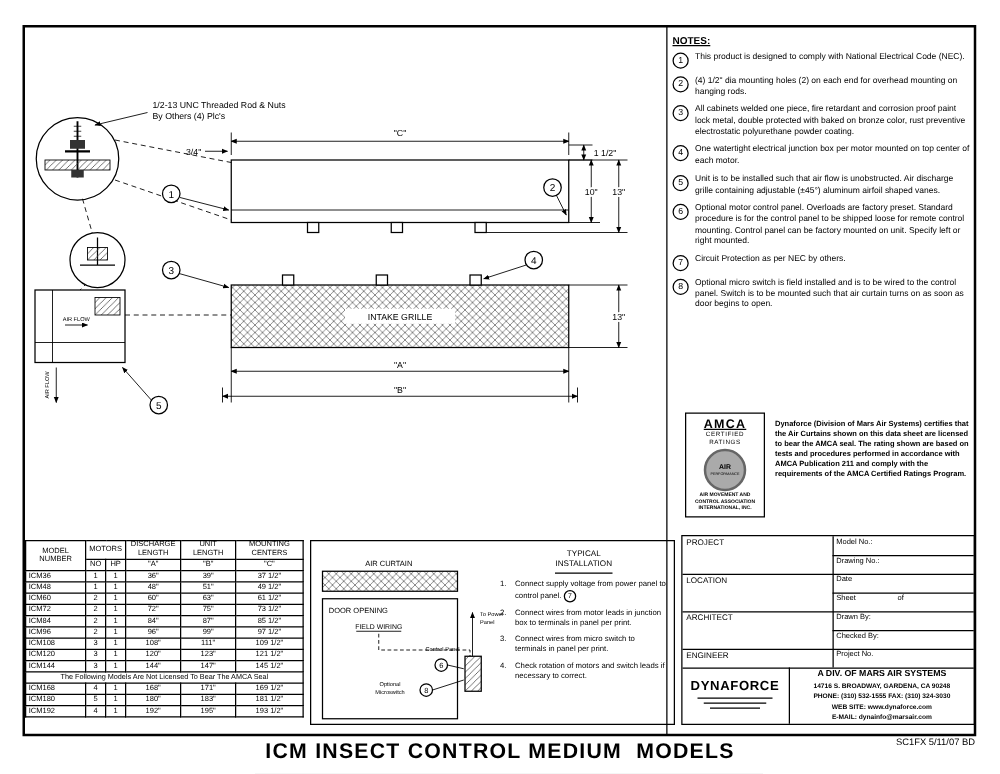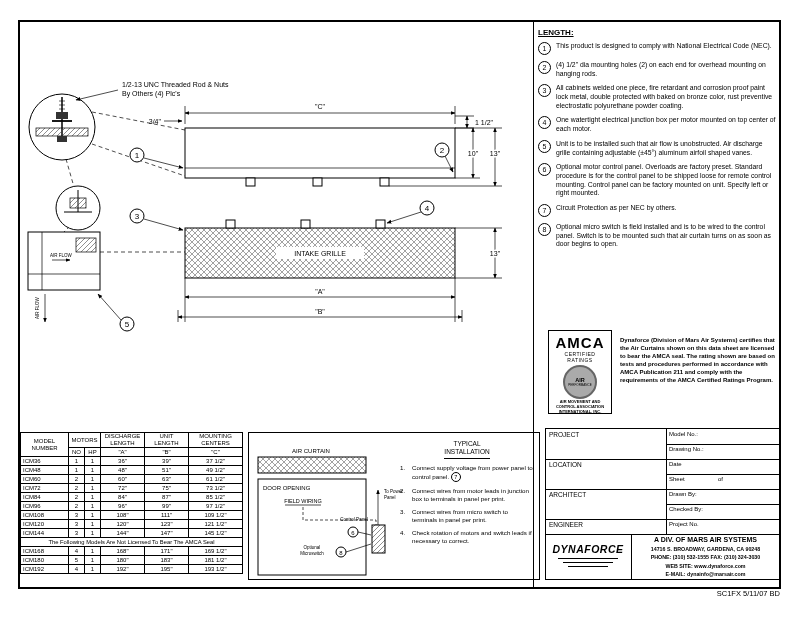--- a/index.html
+++ b/index.html
@@ -22,21 +22,21 @@
   
   .notes{position:absolute;left:538px;top:28px;width:240px;}
   .notes-h{font-size:8px;font-weight:bold;text-decoration:underline;margin-bottom:5px;}
   .note{display:flex;gap:5px;margin-bottom:6px;}
   .nball{flex:0 0 auto;width:11px;height:11px;border:1px solid #000;border-radius:50%;font-size:7px;line-height:11px;text-align:center;}
   .ntext{font-size:6.8px;line-height:1.28;}
   
   .rodnote{position:absolute;left:122px;top:80px;width:160px;font-size:7px;line-height:1.3;}
   
   .sealbox{position:absolute;left:548px;top:330px;width:64px;height:84px;border:1px solid #000;text-align:center;box-sizing:border-box;padding-top:3px;}
-  .seal-amca{font-size:15px;font-weight:bold;letter-spacing:1px;}
+  .seal-amca{font-size:10px;font-weight:bold;letter-spacing:1px;text-decoration:underline;}
   .seal-sub{font-size:5px;letter-spacing:0.5px;}
   .seal-g{width:30px;height:30px;margin:2px auto 1px;background:#aaa;border:2px solid #666;border-radius:50%;display:flex;flex-direction:column;align-items:center;justify-content:center;}
   .seal-air{font-size:5.5px;font-weight:bold;}
   .seal-perf{font-size:3px;}
   .seal-assoc{font-size:4px;font-weight:bold;line-height:1.2;padding:0 2px;}
   .amcatext{position:absolute;left:620px;top:336px;width:158px;font-size:6px;font-weight:bold;line-height:1.35;}
   
   table.models{position:absolute;left:20px;top:432px;border-collapse:collapse;table-layout:fixed;width:222px;}
   table.models th,table.models td{border:1px solid #000;font-size:6px;line-height:7px;padding:0;text-align:center;font-weight:normal;}
   table.models thead th{height:13px;}
@@ -51,21 +51,21 @@
   .step{display:flex;gap:3px;margin-top:5px;}
   .sn{flex:0 0 9px;font-size:6.2px;}
   .sx{font-size:6.2px;line-height:1.3;}
   .iball{display:inline-block;width:8px;height:8px;border:1px solid #000;border-radius:50%;font-size:5.5px;line-height:8px;text-align:center;vertical-align:middle;}
   
   .tblock{left:545px;top:428px;width:235px;height:152px;border:1px solid #000;box-sizing:border-box;}
   .tb-label{position:absolute;font-size:6.5px;}
   .tb-small{position:absolute;font-size:6px;}
   .tb-div{position:absolute;left:86px;top:107px;width:147px;text-align:center;font-size:7px;font-weight:bold;}
   .tb-contact{position:absolute;left:86px;width:147px;text-align:center;font-size:5.3px;font-weight:bold;}
-  .logo-text{position:absolute;left:0;top:114px;width:84px;text-align:center;font-size:10.5px;font-weight:bold;font-style:italic;letter-spacing:0.5px;}
+  .logo-text{position:absolute;left:0;top:114px;width:84px;text-align:center;font-size:10.5px;font-weight:bold;letter-spacing:0.5px;}
   
   .foot-title{position:absolute;left:0;top:591px;width:800px;text-align:center;font-size:17px;font-weight:bold;letter-spacing:1px;white-space:pre;}
   .foot-code{position:absolute;left:676px;top:589px;width:104px;text-align:right;font-size:7.5px;}
 </style>
 </head>
 <body>
 
 <div class="page">
 
   <div class="abs" style="left:18px;top:20px;width:763px;height:569px;border:2px solid #000;box-sizing:border-box;"></div>
@@ -207,21 +207,21 @@
       <line x1="103" y1="300" x2="80" y2="274" stroke="#000" stroke-width="0.7" marker-end="url(#arr)"></line>
       <circle cx="109" cy="304" r="7" fill="#fff" stroke="#000"></circle>
       <text x="109" y="307" class="balt" text-anchor="middle">5</text>
     </g>
   </svg>
 
   <div class="rodnote pre">1/2-13 UNC Threaded Rod &amp; Nuts
 By Others (4) Plc's</div>
 
   <div class="notes">
-    <div class="notes-h">LENGTH:</div>
+    <div class="notes-h">NOTES:</div>
     <div>
         <div class="note">
           <span class="nball">1</span>
           <span class="ntext">This product is designed to comply with National Electrical Code (NEC).</span>
         </div>
         <div class="note">
           <span class="nball">2</span>
           <span class="ntext">(4) 1/2" dia mounting holes (2) on each end for overhead mounting on hanging rods.</span>
         </div>
         <div class="note">
@@ -474,15 +474,16 @@
     <div class="hline" style="left:17px;top:133px;width:50px;"></div>
     <div class="hline" style="left:22px;top:137px;width:40px;"></div>
 
     <div class="tb-div">A DIV. OF MARS AIR SYSTEMS</div>
     <div class="tb-contact" style="top:117px;">14716 S. BROADWAY, GARDENA, CA 90248</div>
     <div class="tb-contact" style="top:125px;">PHONE: (310) 532-1555 FAX: (310) 324-3030</div>
     <div class="tb-contact" style="top:134px;">WEB SITE: www.dynaforce.com</div>
     <div class="tb-contact" style="top:142px;">E-MAIL: dynainfo@marsair.com</div>
   </div>
 
+  <div class="foot-title">ICM INSECT CONTROL MEDIUM  MODELS</div>
   <div class="foot-code">SC1FX 5/11/07 BD</div>
 
 </div>
 
 </body></html>

